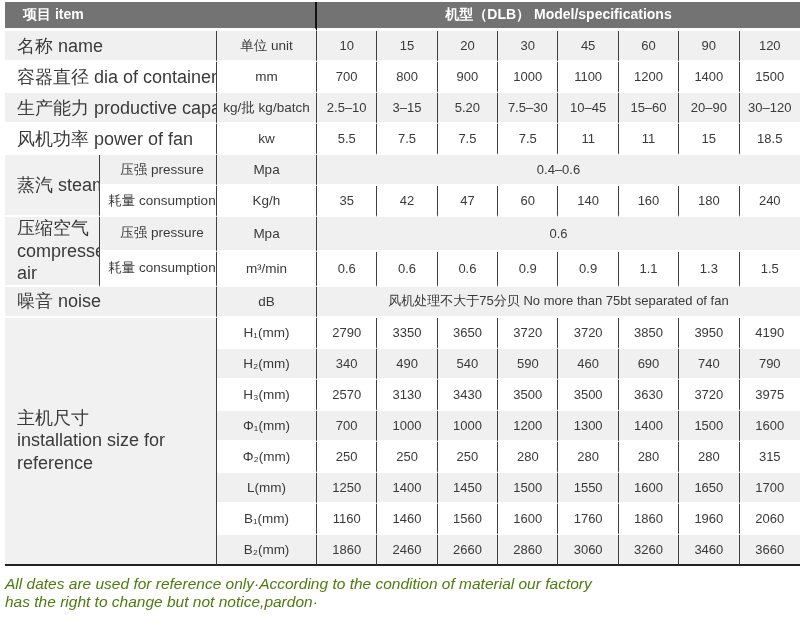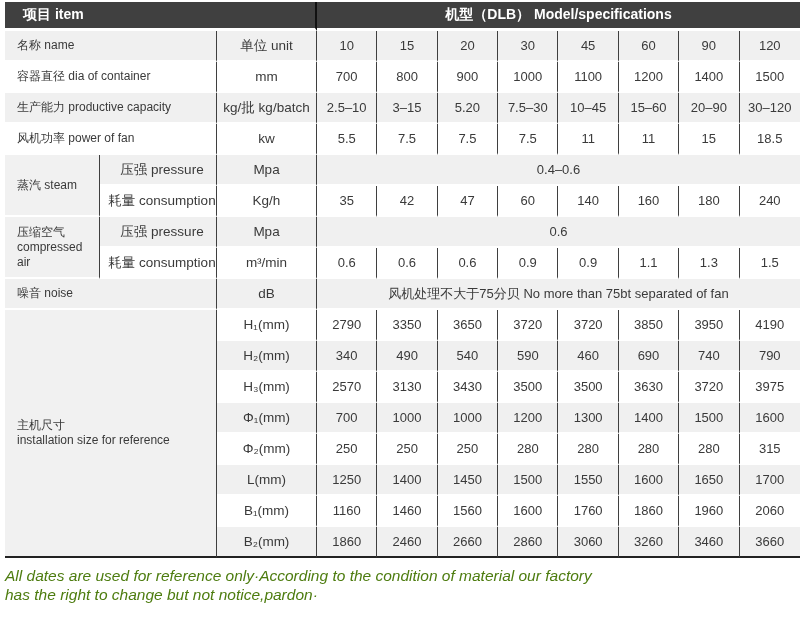--- a/index.html
+++ b/index.html
@@ -31,33 +31,33 @@
     color: #3a3a3a;
     overflow: hidden;
     white-space: nowrap;
   }
   tr.g td { background: #f0f0f0; }
   tr.w td { background: #ffffff; }
   td.vr { border-right: 1px solid #3f3f3f; }
   td.lb {
     text-align: left;
     padding-left: 12px;
-    font-size: 12px;
+    font-size: 18px;
   }
   td.sub {
     text-align: center;
     padding-left: 8px;
     font-size: 13.5px;
   }
   td.u { font-size: 13.5px; }
   td.span-lb { background: #f1f1f1 !important; }
   td.two-line { line-height: 1.25; white-space: normal; }
   tr.hd td {
     height: 26px;
-    background: #404040;
+    background: #737373;
     color: #ffffff;
     font-weight: bold;
     font-size: 14px;
     border-bottom: 3px solid #ffffff;
   }
   td.hd-item {
     text-align: left;
     padding-left: 18px;
     border-right: 2px solid #111111;
   }

